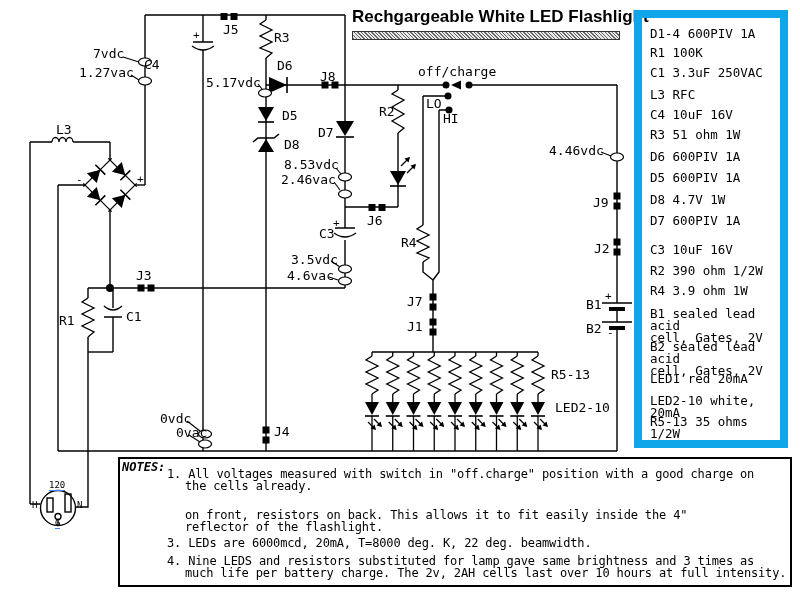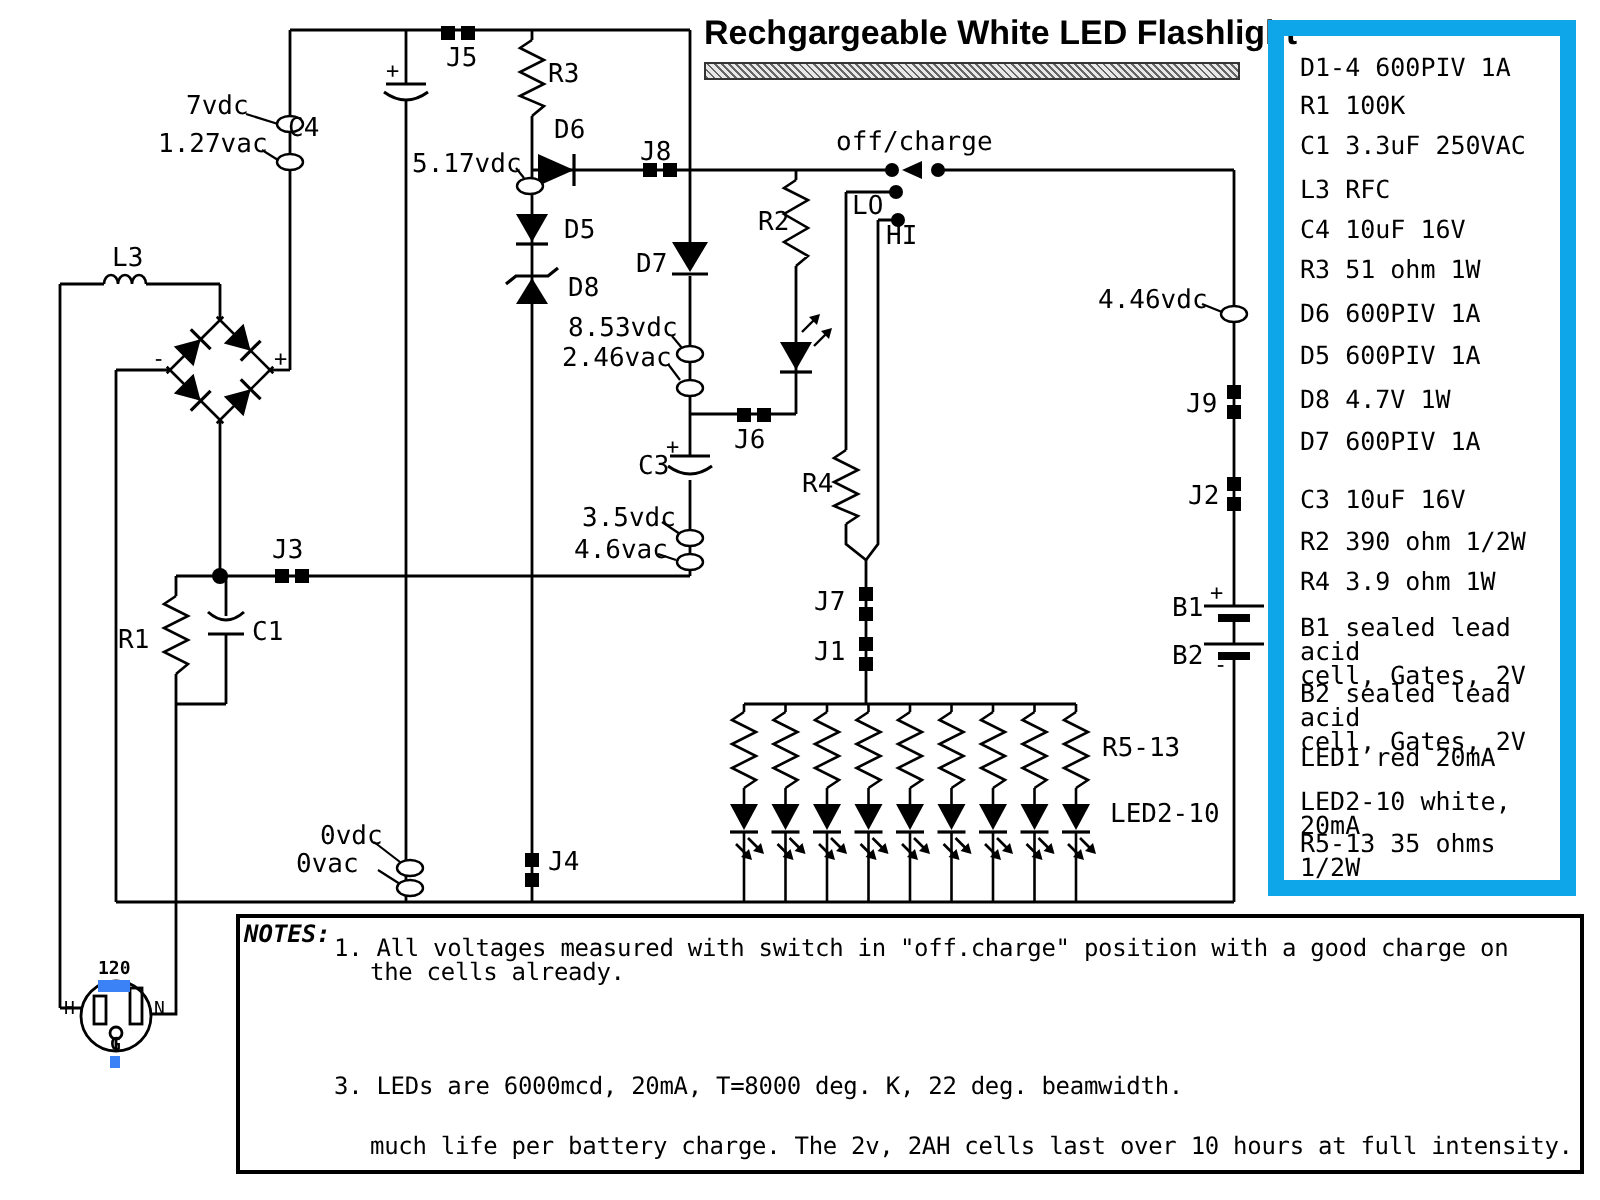--- a/index.html
+++ b/index.html
@@ -2,21 +2,21 @@
 <html><head>
 <meta charset="utf-8">
 <style>
   html,body{margin:0;padding:0;background:#fff;}
   #page{position:relative;width:800px;height:600px;background:#ffffff;overflow:hidden;
         font-family:"DejaVu Sans Mono","Liberation Mono",monospace;color:#000;}
   #wires{position:absolute;left:0;top:0;}
   .lbl{position:absolute;font-size:13px;line-height:13px;white-space:pre;}
   .sm{position:absolute;font-size:11px;line-height:11px;white-space:pre;}
   .xs{position:absolute;font-size:9px;line-height:9px;white-space:pre;}
-  .und{border-bottom:6px solid #3b82f6;font-weight:bold;}
+  .und{border-bottom:1px solid #3b82f6;}
   #title{position:absolute;left:352px;top:5px;font-family:"Liberation Sans","DejaVu Sans",sans-serif;
          font-weight:bold;font-size:17px;line-height:24px;white-space:pre;}
   #titlebar{position:absolute;left:352px;top:31px;width:266px;height:7px;border:1px solid #333;
             background:repeating-linear-gradient(45deg,#666 0,#666 1px,#e8e8e8 1px,#e8e8e8 2.5px);}
   #partsbox{position:absolute;left:634px;top:10px;width:154px;height:438px;border:8px solid #0ea5e9;box-sizing:border-box;}
   .part{position:absolute;left:8px;font-size:12.5px;line-height:12px;white-space:pre-line;}
   #notesbox{position:absolute;left:118px;top:457px;width:674px;height:130px;border:2px solid #000;box-sizing:border-box;}
   .note{position:absolute;font-size:12px;line-height:12px;letter-spacing:-0.15px;white-space:pre;}
   .noteshead{position:absolute;font-size:12px;font-style:italic;font-weight:bold;white-space:pre;}
 </style>
@@ -255,21 +255,21 @@
 <span class="xs und" style="left:55px;top:519px">G</span>
 
 <span class="lbl" style="left:93px;top:47px">7vdc</span>
 <span class="lbl" style="left:79px;top:66px">1.27vac</span>
 <span class="lbl" style="left:206px;top:76px">5.17vdc</span>
 <span class="lbl" style="left:284px;top:158px">8.53vdc</span>
 <span class="lbl" style="left:281px;top:173px">2.46vac</span>
 <span class="lbl" style="left:291px;top:253px">3.5vdc</span>
 <span class="lbl" style="left:287px;top:269px">4.6vac</span>
 <span class="lbl" style="left:160px;top:412px">0vdc</span>
-<span class="lbl" style="left:148px;top:426px">0vac</span>
+<span class="lbl" style="left:176px;top:426px">0vac</span>
 <span class="lbl" style="left:549px;top:144px">4.46vdc</span>
 
 <div id="partsbox">
   <div class="part" style="top:10px">D1-4  600PIV 1A</div>
   <div class="part" style="top:29px">R1 100K</div>
   <div class="part" style="top:49px">C1 3.3uF 250VAC</div>
   <div class="part" style="top:71px">L3 RFC</div>
   <div class="part" style="top:91px">C4 10uF 16V</div>
   <div class="part" style="top:111px">R3 51 ohm 1W</div>
   <div class="part" style="top:133px">D6 600PIV 1A</div>
@@ -285,16 +285,19 @@
 cell, Gates, 2V</div>
   <div class="part" style="top:355px">LED1 red 20mA</div>
   <div class="part" style="top:377px">LED2-10 white, 20mA</div>
   <div class="part" style="top:398px">R5-13 35 ohms 1/2W</div>
 </div>
 
 <div id="notesbox"></div>
 <span class="noteshead" style="left:122px;top:460px">NOTES:</span>
 <span class="note" style="left:167px;top:468px">1. All voltages measured with switch in "off.charge" position with a good charge on</span>
 <span class="note" style="left:185px;top:480px">the cells already.</span>
+<span class="note" style="left:185px;top:509px">on front, resistors on back. This allows it to fit easily inside the 4"</span>
+<span class="note" style="left:185px;top:521px">reflector of the flashlight.</span>
 <span class="note" style="left:167px;top:537px">3. LEDs are 6000mcd, 20mA, T=8000 deg. K, 22 deg. beamwidth.</span>
+<span class="note" style="left:167px;top:555px">4. Nine LEDS and resistors substituted for lamp gave same brightness and 3 times as</span>
 <span class="note" style="left:185px;top:567px">much life per battery charge. The 2v, 2AH cells last over 10 hours at full intensity.</span>
 
 </div>
 
 </body></html>

